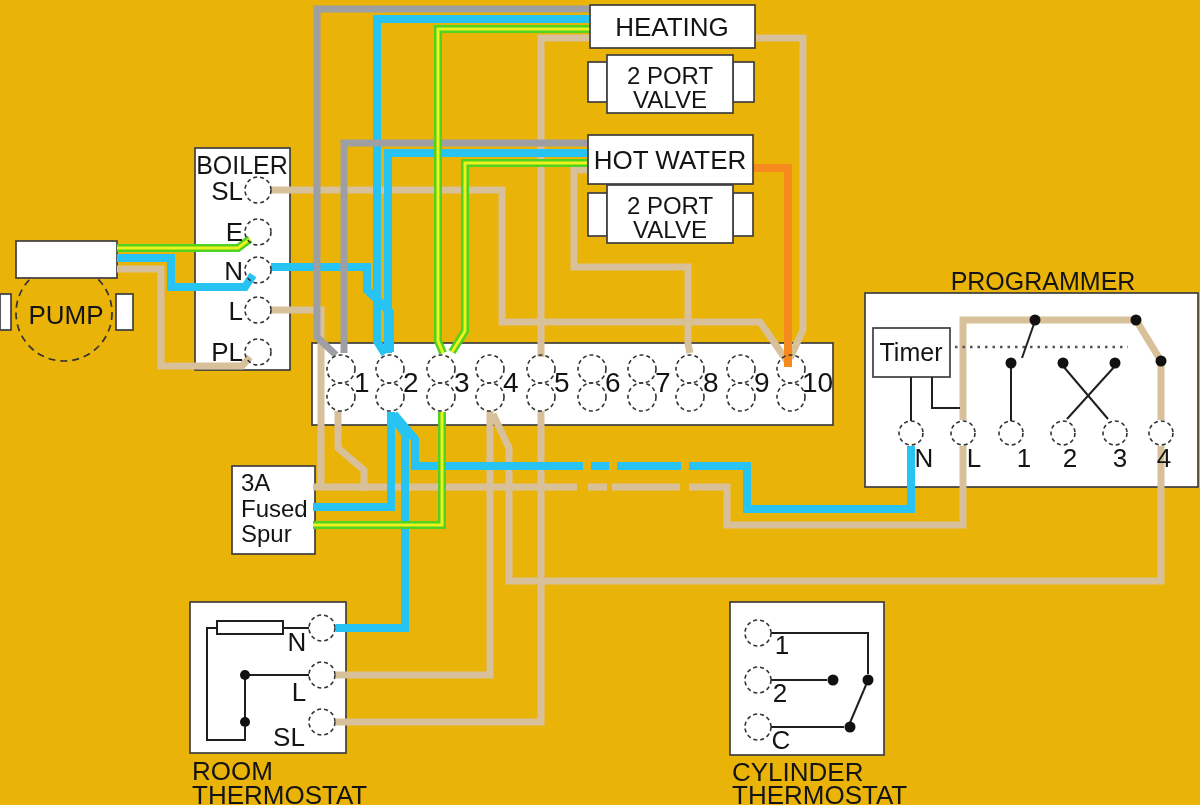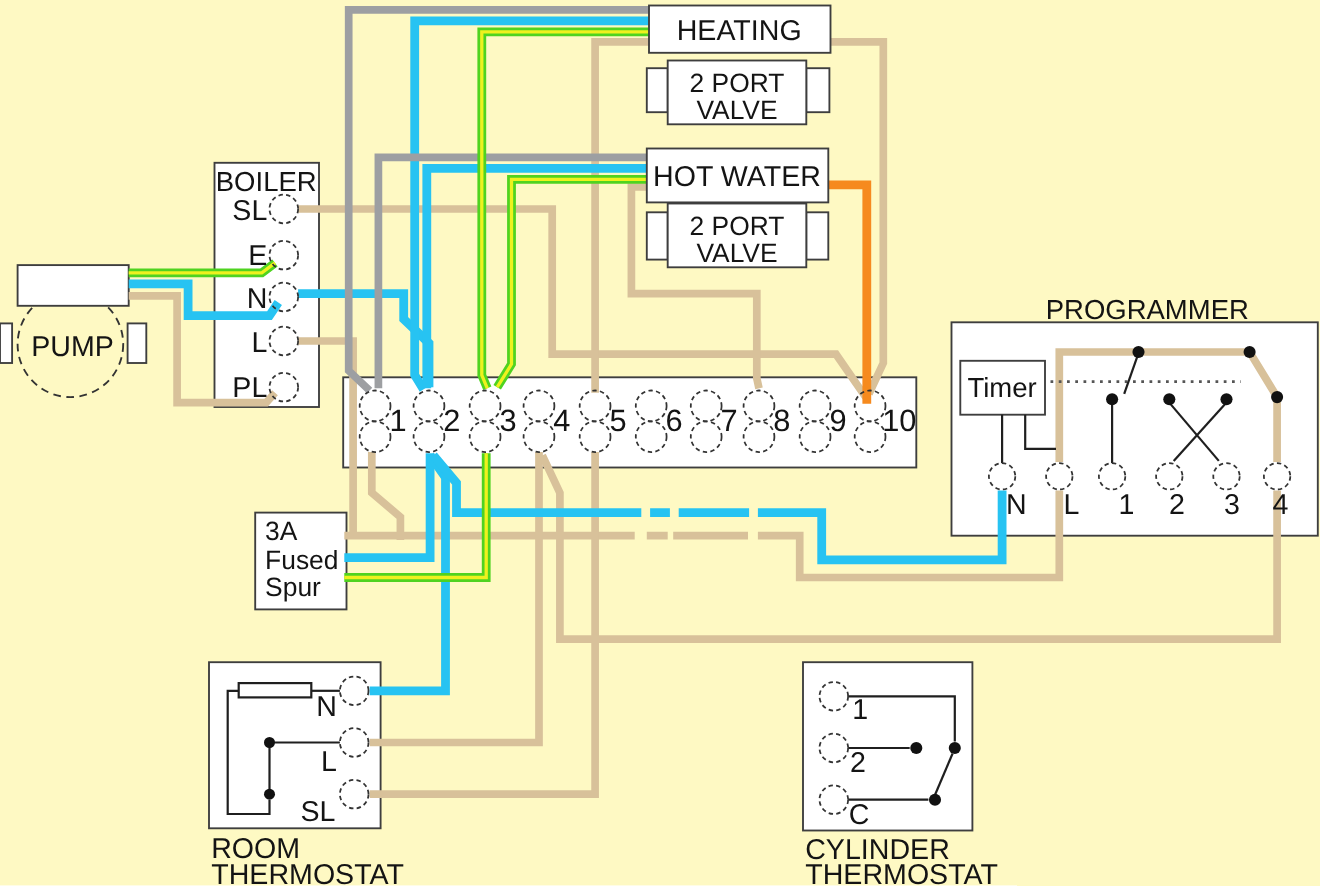--- a/index.html
+++ b/index.html
@@ -1,16 +1,16 @@
 <!DOCTYPE html>
 <html><head>
 <meta charset="utf-8">
 <style>
   html,body{margin:0;padding:0;background:#fff;}
-  #stage{position:relative;width:1200px;height:805px;background:#fef9c3;overflow:hidden;}
+  #stage{position:relative;width:1200px;height:805px;background:#eab308;overflow:hidden;}
   svg{display:block;}
   text{font-family:"Liberation Sans","DejaVu Sans",sans-serif;fill:#141414;}
   .fs26{font-size:26px}.fs24{font-size:24px}.fs28{font-size:28px}.fs25{font-size:25px}
   .mid{text-anchor:middle}.end{text-anchor:end}
   .box{fill:#ffffff;stroke:#3e3e3e;stroke-width:1.7}
   .circ{fill:none;stroke:#333333;stroke-width:1.6;stroke-dasharray:4 3}
   .wire{fill:none;stroke-linecap:butt;stroke-linejoin:miter}
   .w7{stroke-width:7}.w8{stroke-width:8}.w3{stroke-width:3}
   .blk{fill:none;stroke:#1f1f1f;stroke-width:2}
   .dot{fill:#111111;stroke:none}

